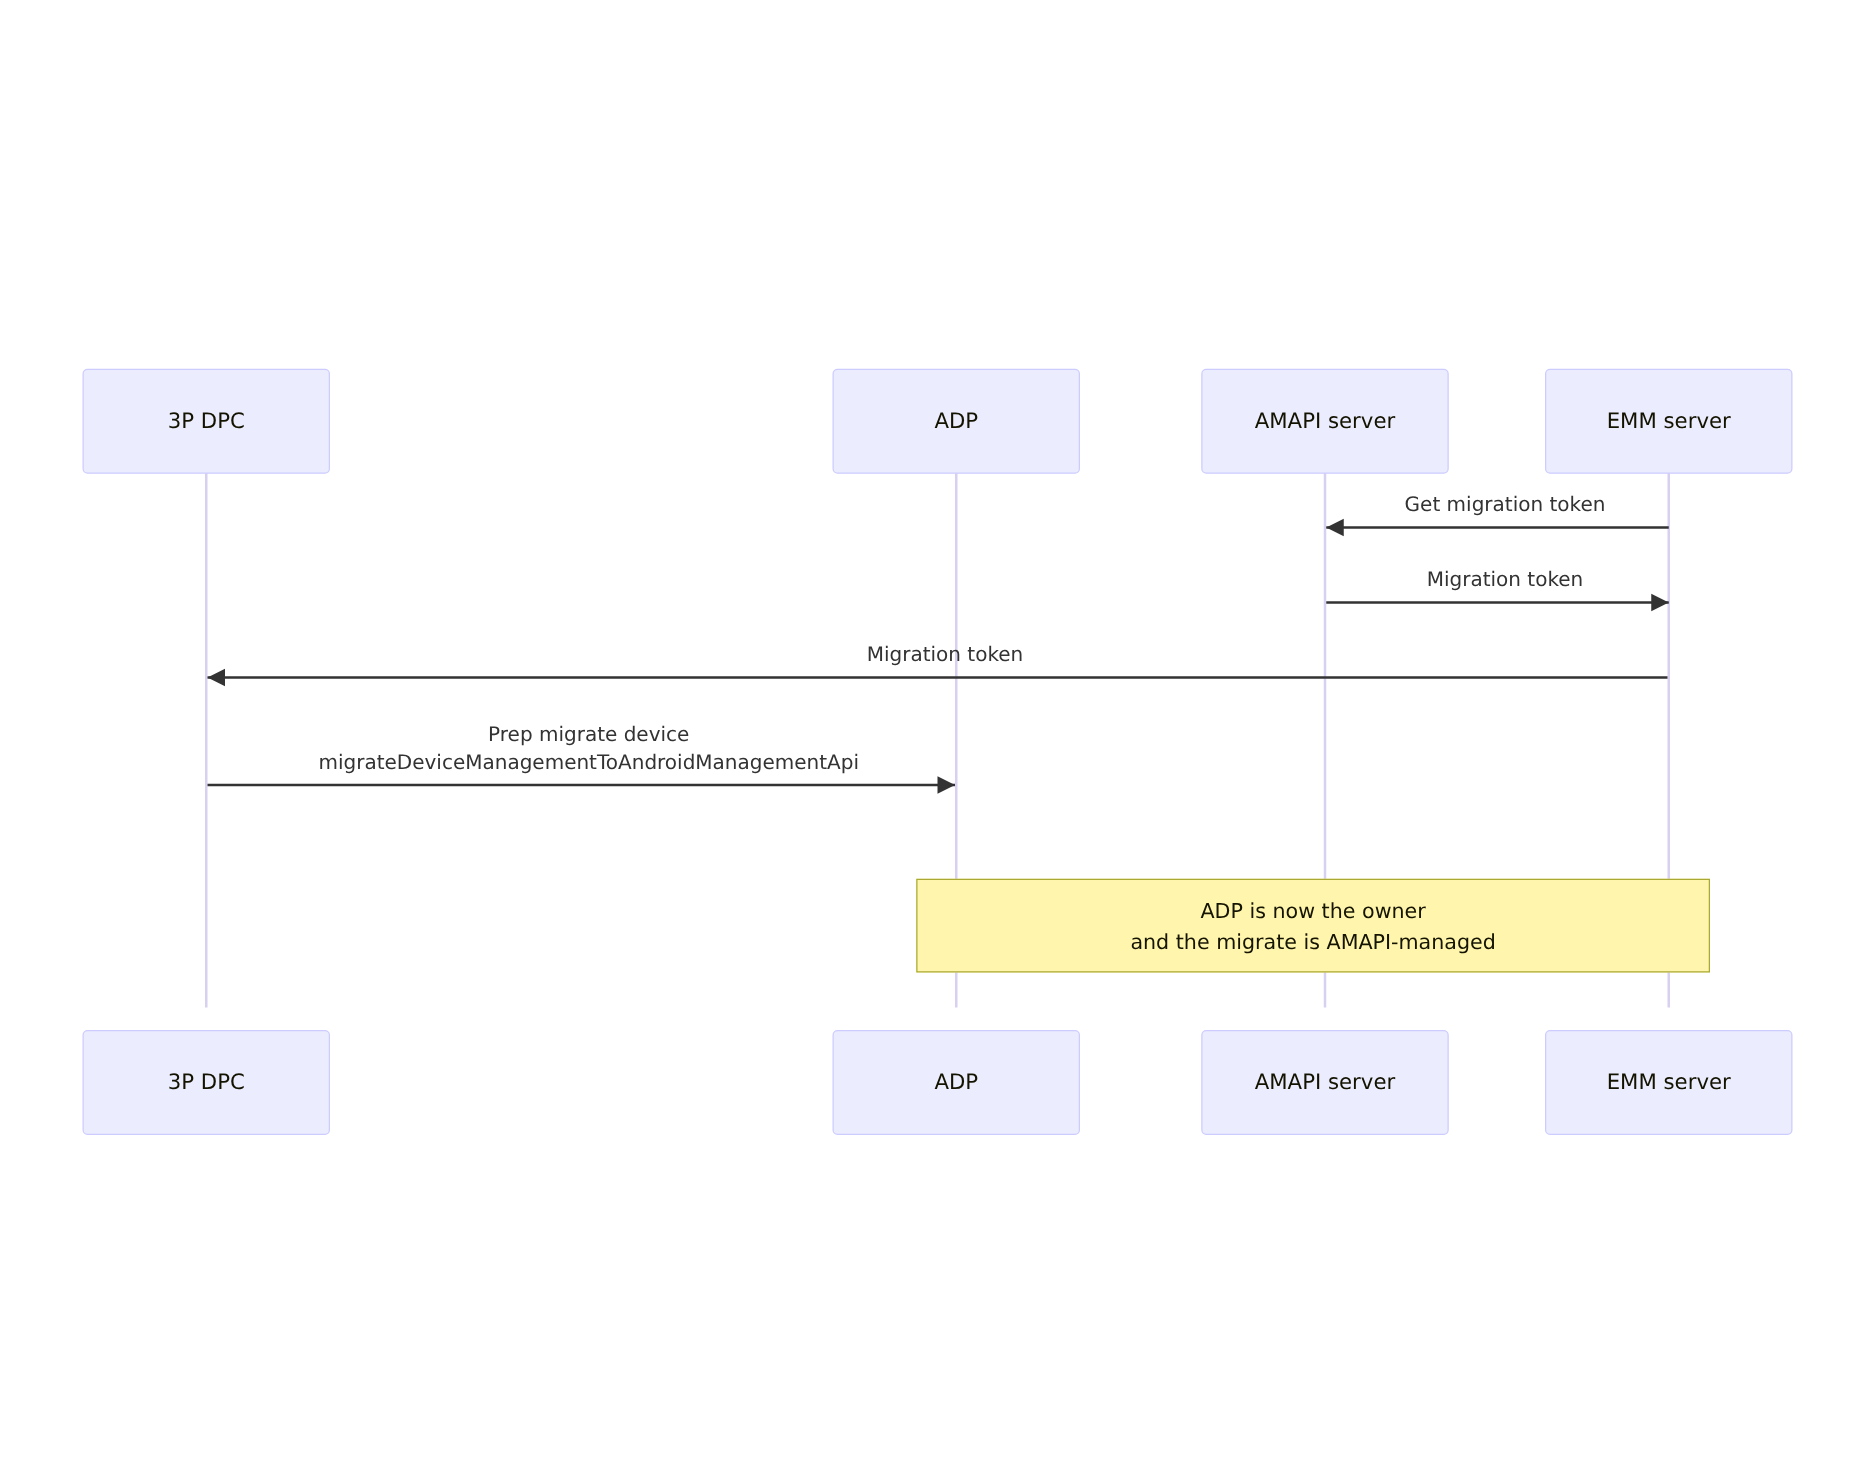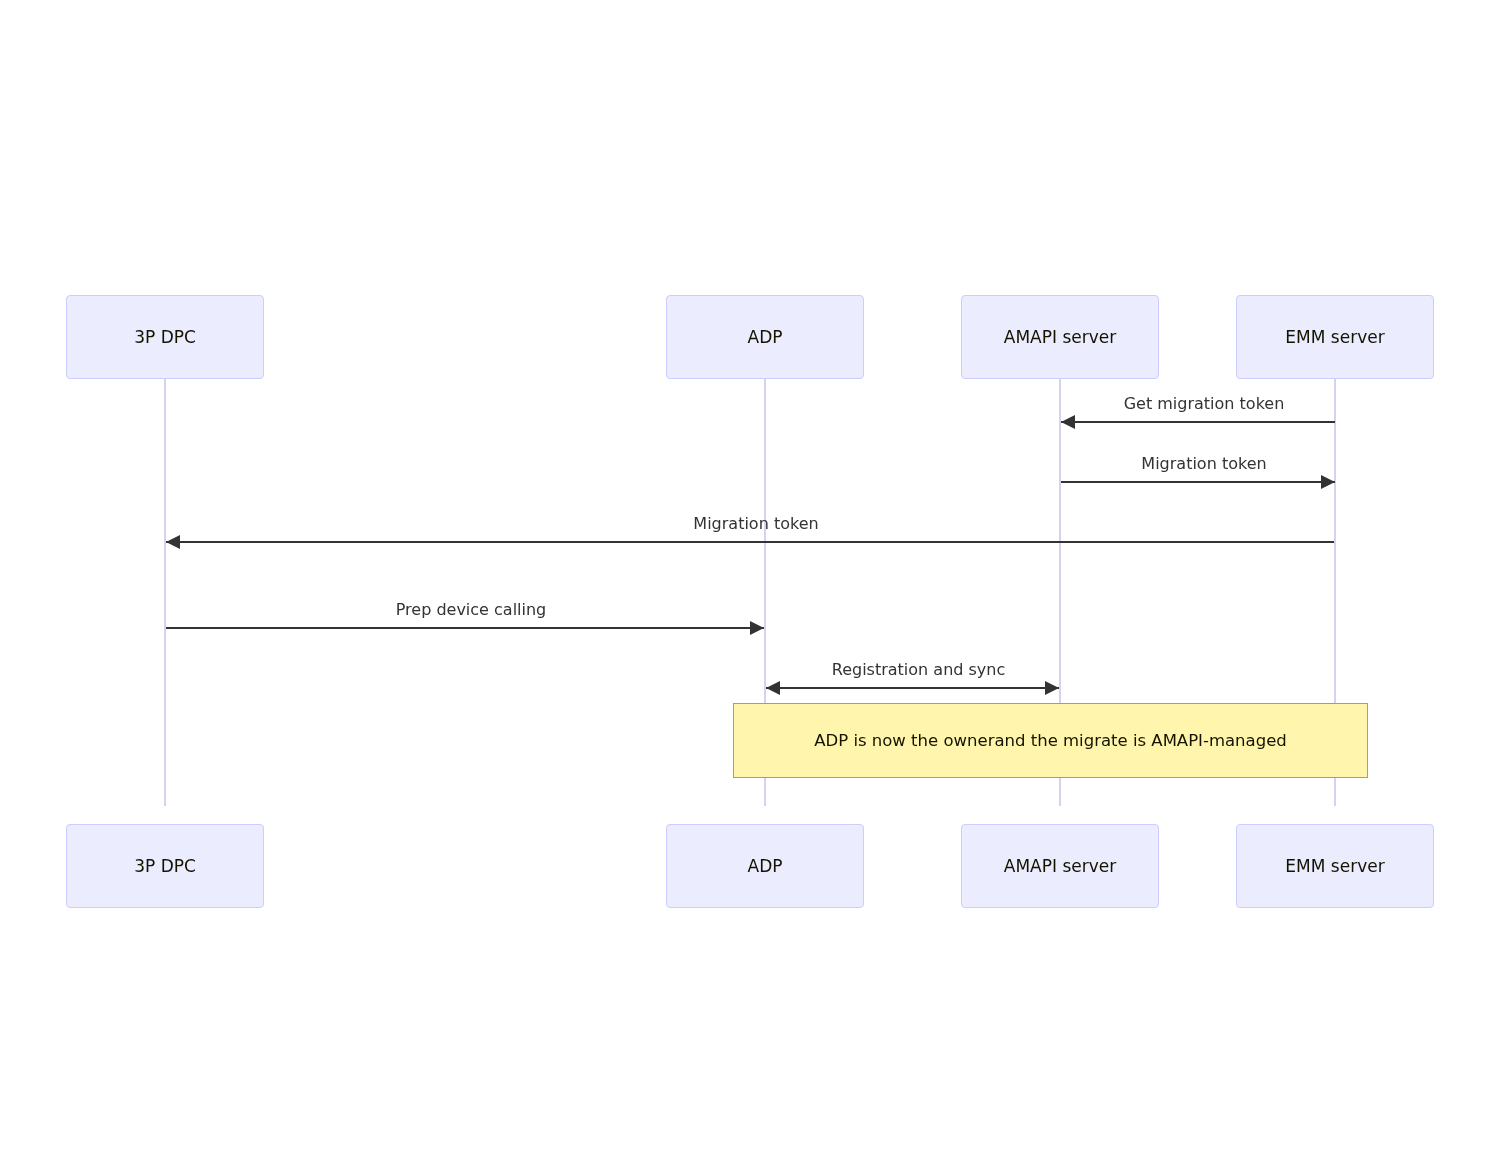--- a/index.html
+++ b/index.html
@@ -80,21 +80,21 @@
   .ah-right { right: 0; border-left: 14px solid var(--arrow); }
   .note {
     position: absolute;
     left: 733px;
     top: 703px;
     width: 635px;
     height: 75px;
     background: var(--note-fill);
     border: 1px solid var(--note-border);
     display: flex;
-    flex-direction: row;
+    flex-direction: column;
     align-items: center;
     justify-content: center;
     font-size: 16.5px;
     line-height: 25px;
     color: #141400;
     text-align: left;
   }
 </style>
 </head>
 <body>
@@ -132,32 +132,27 @@
   </div>
 
   <div class="msg" style="left:166px;top:511px;width:1168px;">
     <div class="msg-label">Migration token</div>
     <div class="msg-line"></div>
     <div class="ah ah-left"></div>
   </div>
 
   <div class="msg two-line" style="left:166px;top:571px;width:598px;">
     <div class="msg-label">
-      <div>Prep device calling</div>
+      <div>Prep migrate device</div>
+      <div>migrateDeviceManagementToAndroidManagementApi</div>
     </div>
     <div class="msg-line"></div>
     <div class="ah ah-right"></div>
   </div>
 
-  <div class="msg" style="left:766px;top:657px;width:293px;">
-    <div class="msg-label">Registration and sync</div>
-    <div class="msg-line"></div>
-    <div class="ah ah-left"></div>
-    <div class="ah ah-right"></div>
-  </div>
 
   <div class="note">
     <div>ADP is now the owner</div>
     <div>and the migrate is AMAPI-managed</div>
   </div>
 
   <div class="actor" style="left:66px;top:806px;">
     <span>3P DPC</span>
   </div>
   <div class="actor" style="left:666px;top:806px;">

